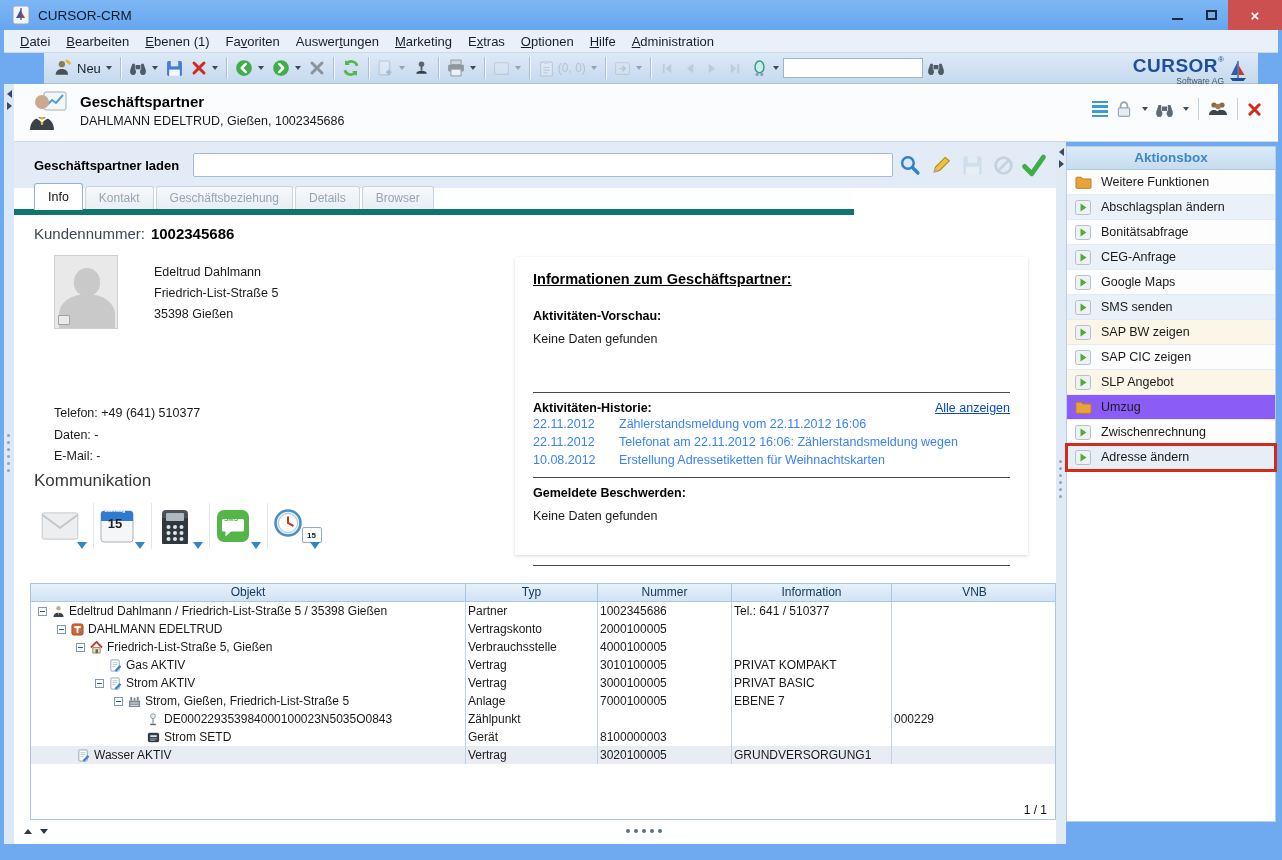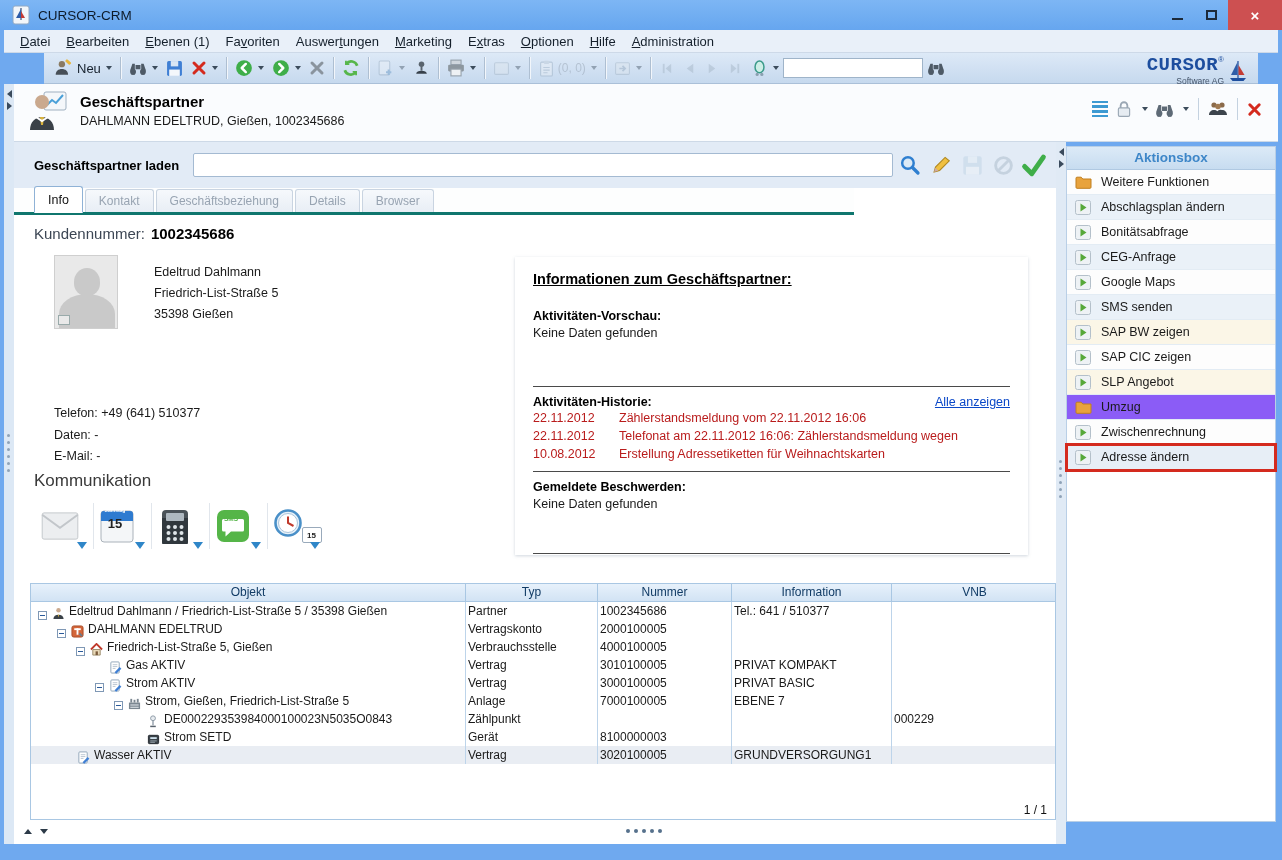--- a/index.html
+++ b/index.html
@@ -34,21 +34,21 @@
   .tbtn { height:26px; display:flex; align-items:center; gap:3px; padding:0 4px; border-radius:2px; }
   .tbtn svg { display:block; }
   .tsep { width:1px; height:22px; background:#aebfd2; margin:0 4px; box-shadow:1px 0 0 #f2f6fb; }
   .dd { width:0; height:0; border-left:3.5px solid transparent; border-right:3.5px solid transparent;
         border-top:4px solid #3c4c5c; margin-left:2px; }
   .dim { opacity:.42; }
   #new-label { font-size:13px; color:#15202c; margin-left:2px; }
   #pos-counter { font-size:12px; color:#8a97a6; }
   #quick-search { width:140px; height:20px; border:1px solid #9fb4c9; background:#fff; font-size:12px; padding:0 4px; }
   #brand { position:absolute; right:10px; top:3px; text-align:right; line-height:1; display:flex; align-items:center; gap:4px; }
-  #brand-name { font-size:19px; font-weight:bold; color:#1d4e9e; letter-spacing:.5px;font-family:Liberation Mono, monospace; }
+  #brand-name { font-size:19px; font-weight:bold; color:#1d4e9e; letter-spacing:.5px; }
   #brand-reg { font-size:8px; color:#1d4e9e; vertical-align:top; }
   #brand-sub { font-size:8.5px; color:#44546a; margin-top:2px; }
 
   
   #left-strip { position:absolute; left:4px; top:84px; width:10px; height:760px; background:#dce8f5; }
   .tri-l { width:0; height:0; border-top:4px solid transparent; border-bottom:4px solid transparent; border-right:5px solid #3a4a5c; }
   .tri-r { width:0; height:0; border-top:4px solid transparent; border-bottom:4px solid transparent; border-left:5px solid #3a4a5c; }
   .strip-arrows { display:flex; flex-direction:column; align-items:center; gap:4px; padding-top:6px; }
   .vdots { position:absolute; left:3px; display:flex; flex-direction:column; gap:4px; }
   .vdots i { width:3px; height:3px; background:#8fa3b8; border-radius:50%; }
@@ -70,21 +70,21 @@
   
   #loader-row { position:absolute; left:0; top:0; width:1042px; height:46px; background:#e2ebf6;
                 display:flex; align-items:center; }
   #loader-label { font-size:13px; font-weight:bold; color:#000; margin-left:20px; white-space:nowrap; }
   #loader-input { margin-left:14px; width:700px; height:24px; border:1px solid #a4bad2; border-radius:2px;
                   background:#fff; font-size:12.5px; padding:0 5px; }
   .lico { width:28px; height:28px; display:flex; align-items:center; justify-content:center; margin-left:3px; }
 
   
   #tabstrip { position:absolute; left:0; top:46px; width:840px; height:27px;
-              border-bottom:3px solid #0f766e; display:flex; align-items:flex-end; padding-left:20px; background:#fdfefe; }
+              border-bottom:6px solid #0f766e; display:flex; align-items:flex-end; padding-left:20px; background:#fdfefe; }
   .tab { font-size:12px; color:#98a4b2; background:linear-gradient(#f6f9fc,#e8eef5);
          border:1px solid #c9d4e1; border-bottom:none; border-radius:3px 3px 0 0;
          height:23px; display:flex; align-items:center; padding:0 13px; margin-right:2px; }
   .tab.active { background:#fff; color:#111; border-color:#8fb2d6; height:27px; margin-bottom:-1px;
                 border-bottom:1px solid #fff; font-size:12.5px; }
 
   
   #content { position:absolute; left:0; top:73px; width:1042px; height:368px; background:#fff; }
   #kdnr { position:absolute; left:20px; top:10px; font-size:15px; color:#3c4654; }
   #kdnr b { color:#000; margin-left:6px; }
@@ -106,41 +106,41 @@
   .sms-txt { position:absolute; left:9px; top:12px; width:24px; text-align:center; font-size:6.5px; font-weight:bold; color:#55b548; }
   .term-day { position:absolute; right:6px; bottom:9px; width:17px; text-align:center; font-size:8px; font-weight:bold; color:#222; }
   .term-cal { position:absolute; right:4px; bottom:6px; width:20px; height:16px; background:#fff; border:1px solid #9ab; border-radius:2px; }
   .term-cal .tc-top { height:5px; background:#7cb83e; border-radius:1px 1px 0 0; }
 
   
   #infopanel { position:absolute; left:501px; top:42px; width:513px; height:298px; background:#fff;
                box-shadow:0 1px 3px rgba(120,140,160,.35); padding:14px 18px 16px 18px; }
   #ip-heading { font-size:14.5px; font-weight:bold; text-decoration:underline; color:#000; }
   .ip-label { font-size:12.5px; font-weight:bold; color:#000; }
-  .ip-text { font-size:12.5px; color:#1a1a1a; margin-top:3px; }
+  .ip-text { font-size:12.5px; color:#1a1a1a; margin-top:9px; }
   .ip-hr { border:none; border-top:1px solid #4a4a4a; margin:0; }
   #ip-hist-head { display:flex; justify-content:space-between; align-items:baseline; }
   #alle-anzeigen { font-size:12.5px; color:#0a48c8; text-decoration:underline; }
-  .hist-row { display:flex; font-size:12.5px; color:#b91c1c; line-height:18px; }
+  .hist-row { display:flex; font-size:12.5px; color:#3b82f6; line-height:18px; }
   .hist-date { width:86px; flex:none; }
 
   
   #tablebox { position:absolute; left:16px; top:441px; width:1026px; height:237px;
               border:1px solid #a9c7e3; background:#fff; }
   #thead { display:grid; grid-template-columns:435px 132px 134px 160px 165px; height:18px;
            background:linear-gradient(#e7f1fb,#d2e3f4); border-bottom:1px solid #a9c7e3; }
   #thead div { font-size:12px; color:#123c66; text-align:center; line-height:17px;
                border-right:1px solid #a9c7e3; overflow:hidden; }
   #thead div:last-child { border-right:none; }
   .trow { display:grid; grid-template-columns:435px 132px 134px 160px 165px; height:18px; }
   .trow > div { font-size:12px; color:#1a1a1a; line-height:18px; white-space:nowrap; overflow:hidden;
                 border-right:1px solid #bdd4ea; padding-left:2px; }
   .trow > div:last-child { border-right:none; }
   .trow.hl { background:#e9edf3; }
-  .c-obj { display:flex; align-items:flex-end; }
+  .c-obj { display:flex; align-items:center; }
   .ind { flex:none; display:inline-block; height:1px; }
   .expbox { flex:none; position:relative; width:9px; height:9px; background:#fff; border:1px solid #7f98b5; margin-right:4px; }
   .expbox::before { content:""; position:absolute; left:1px; top:3px; width:5px; height:1px; background:#2a5a9a; }
   .ticon { flex:none; width:14px; height:14px; margin-right:4px; display:flex; align-items:center; justify-content:center; }
   .ticon svg { display:block; }
   #pager { position:absolute; right:8px; bottom:2px; font-size:12px; color:#111; }
 
   
   #bottom-splitter { position:absolute; left:0; top:682px; width:1042px; height:14px; display:flex; align-items:center; }
   .tri-u { width:0; height:0; border-left:4px solid transparent; border-right:4px solid transparent; border-bottom:5px solid #2c3a48; }

